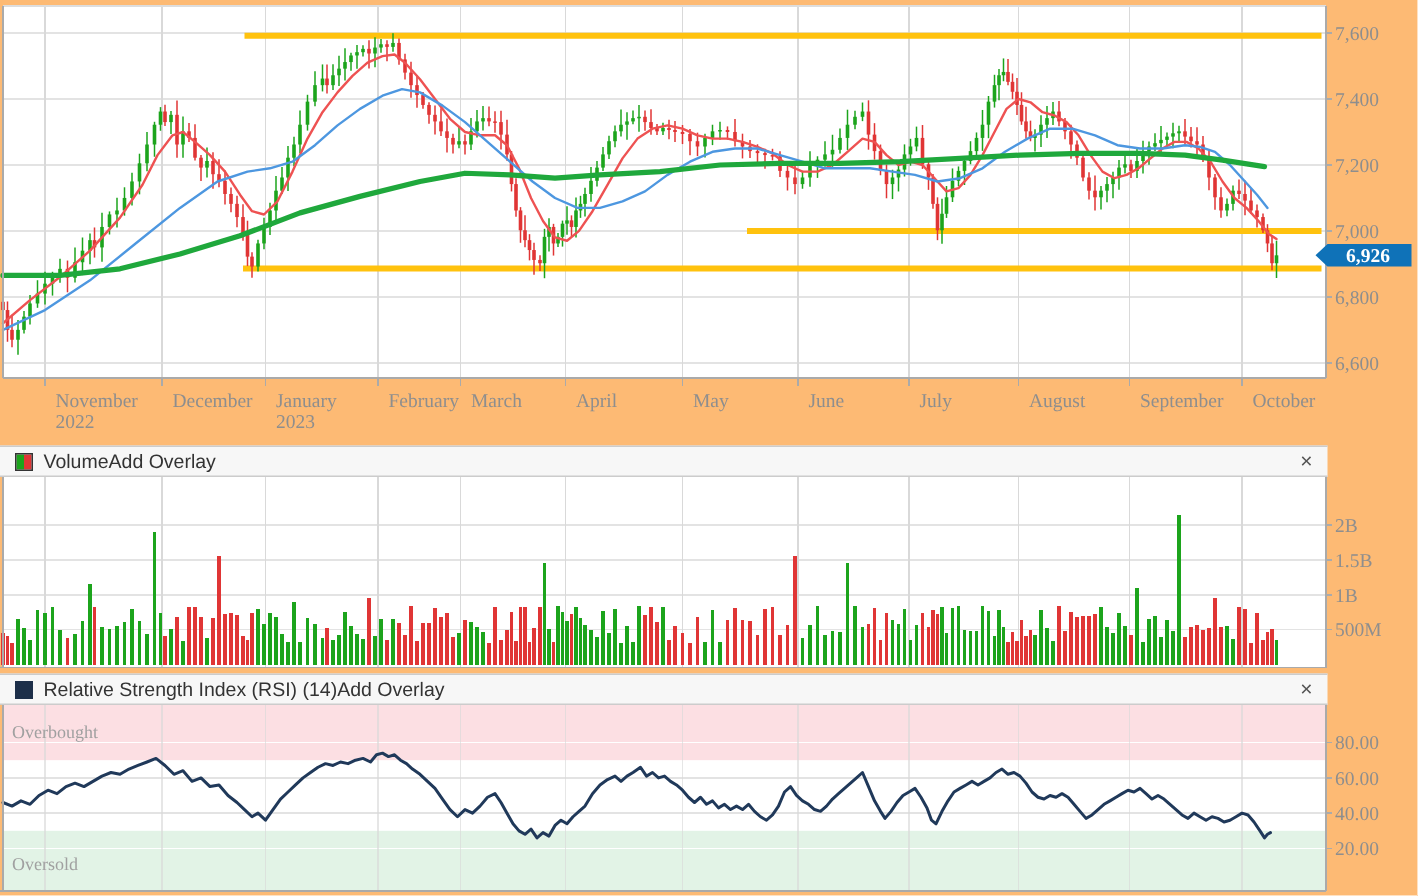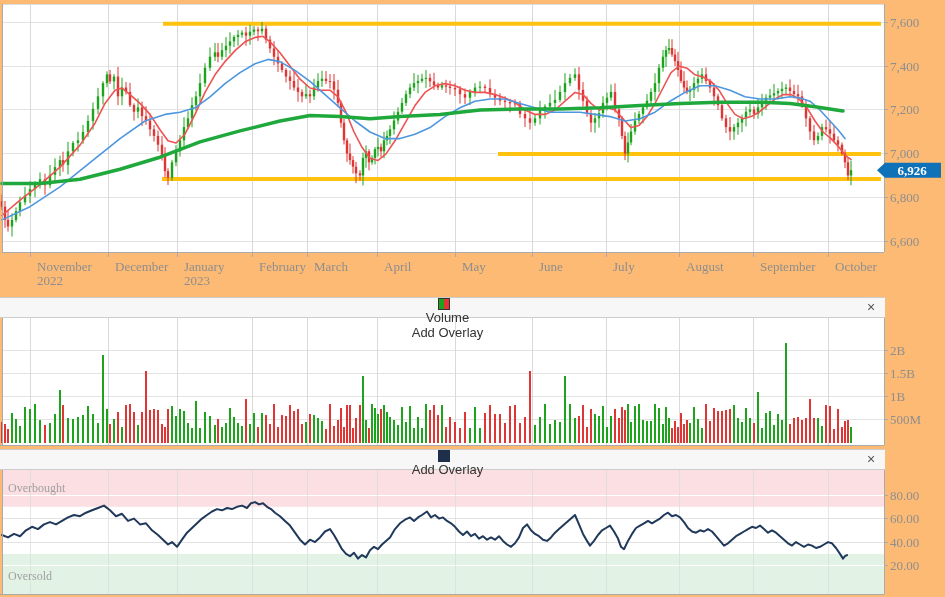--- a/index.html
+++ b/index.html
@@ -2,21 +2,21 @@
 <html><head>
 <meta charset="utf-8">
 <style>
   html,body{margin:0;padding:0;background:#fff;}
   .screen{position:relative;width:945px;height:597px;background:#fdba74;overflow:hidden;
           font-family:"Liberation Sans",sans-serif;}
   #chart-canvas{position:absolute;top:0;left:0;}
   #chart-canvas text{font-family:"Liberation Serif",serif;}
   .panel-header{position:absolute;left:0;width:885px;height:21px;background:#f7f7f7;
     border-top:1px solid #cccccc;border-bottom:1px solid #cccccc;box-sizing:border-box;
-    display:flex;align-items:center;padding-left:10px;font-size:13px;color:#333;flex-direction:column;}
+    display:flex;align-items:center;padding-left:10px;font-size:13px;color:#333;}
   .swatch{width:12px;height:12px;margin-right:7px;flex:none;}
   .vol-swatch{background:linear-gradient(90deg,#1ca41c 50%,#e03535 50%);
     border:1px solid #333;box-sizing:border-box;}
   .rsi-swatch{background:#1d2f49;}
   .overlay-link{cursor:pointer;}
   .indicator-label{cursor:default;}
   .close-btn{position:absolute;left:862px;top:1px;width:18px;height:17px;line-height:17px;
     text-align:center;color:#555;font-size:14px;cursor:pointer;}
 </style>
 </head>
@@ -794,16 +794,17 @@
 
   <div class="panel-header" style="top:297px">
     <span class="swatch vol-swatch"></span>
     <span class="indicator-label">Volume</span>
     <span class="overlay-link">Add Overlay</span>
     <span class="close-btn">×</span>
   </div>
 
   <div class="panel-header" style="top:449px">
     <span class="swatch rsi-swatch"></span>
+    <span class="indicator-label">Relative Strength Index (RSI) (14)</span>
     <span class="overlay-link">Add Overlay</span>
     <span class="close-btn">×</span>
   </div>
 </div>
 
 </body></html>

